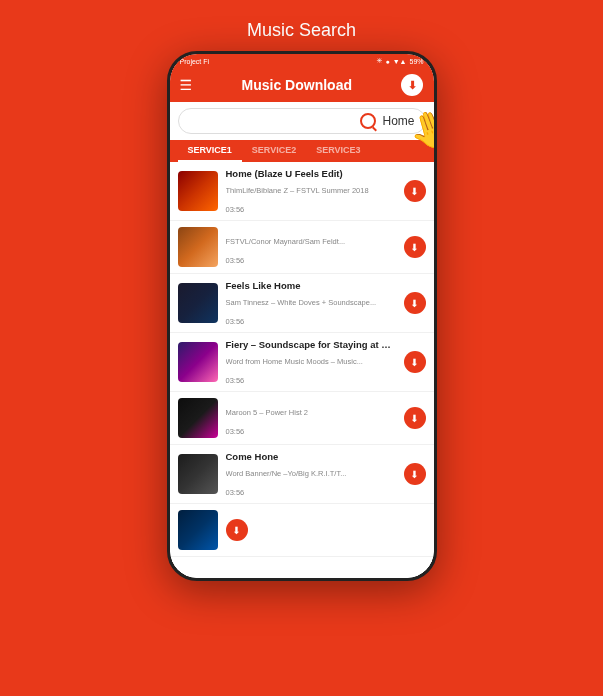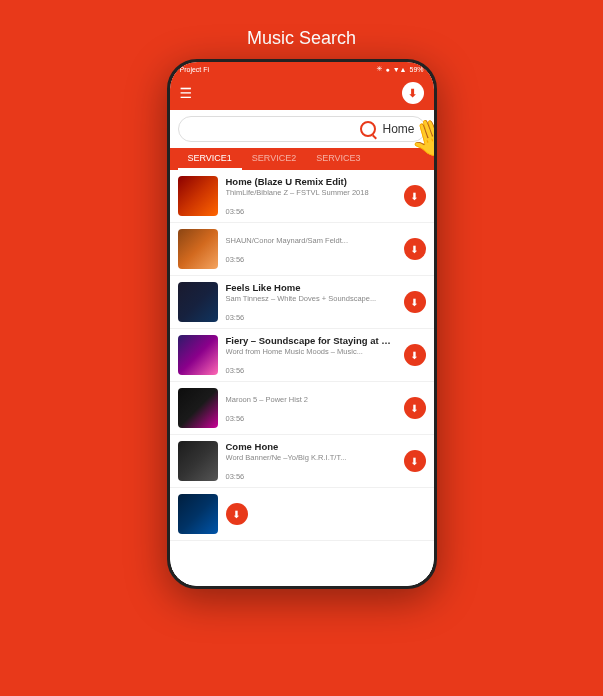--- a/index.html
+++ b/index.html
@@ -22,21 +22,21 @@
     .main-title {
       font-size: 36px;
       font-weight: 900;
       color: #fff;
       letter-spacing: 1px;
       line-height: 1.1;
     }
     .sub-title {
       font-size: 18px;
       color: #fff;
-      margin-top: 8px;
+      margin-top: 0;
       font-weight: 400;
     }
 
     .phone-wrapper {
       width: 270px;
       height: 530px;
       background: #000;
       border-radius: 30px;
       border: 3px solid #222;
       overflow: hidden;
@@ -142,21 +142,21 @@
 
     
     .tabs-bar {
       display: flex;
       background: #e8391a;
       padding: 0 8px;
     }
     .tab-item {
       padding: 5px 10px;
       font-size: 9px;
-      font-weight: normal;
+      font-weight: bold;
       cursor: pointer;
     }
     .tab-item.active {
       color: #fff;
       border-bottom: 2px solid #fff;
     }
     .tab-item.inactive {
       color: rgba(255,255,255,0.6);
     }
 
@@ -199,21 +199,21 @@
       white-space: nowrap;
       overflow: hidden;
       text-overflow: ellipsis;
     }
     .song-artist {
       font-size: 7.5px;
       color: #888;
       white-space: nowrap;
       overflow: hidden;
       text-overflow: ellipsis;
-      margin-top: 1px;
+      margin-top: 7px;
     }
     .song-duration {
       font-size: 7.5px;
       color: #888;
       margin-top: 10px;
     }
     .download-btn {
       width: 22px;
       height: 22px;
       background: #e8391a;
@@ -255,52 +255,53 @@
       <span class="status-icons">
         <span>✳</span>
         <span>●</span>
         <span>▼▲</span>
         <span>59%</span>
       </span>
     </div>
 
     <div class="top-nav">
       <span class="hamburger-icon">☰</span>
+      <span class="nav-title">Music Download</span>
       <div class="download-nav-icon">
         <span>⬇</span>
       </div>
     </div>
 
     <div class="search-bar">
       <div class="search-icon-circle"></div>
       <span class="search-text">Home</span>
     </div>
 
     <div class="tabs-bar">
       <div class="tab-item active">SERVICE1</div>
       <div class="tab-item inactive">SERVICE2</div>
       <div class="tab-item inactive">SERVICE3</div>
     </div>
 
     <div class="song-list" id="song-list">
         <div class="song-item">
       <div class="song-thumbnail thumb-1"></div>
       <div class="song-info">
-        <div class="song-title">Home  (Blaze U Remix Edit)</div>
+        <div class="song-title">Home  (Blaze U Feels Edit)</div>
         <div class="song-artist">ThimLife/Biblane Z – FSTVL Summer 2018</div>
         <div class="song-duration">03:56</div>
       </div>
       <div class="download-btn">
         <span>⬇</span>
       </div>
     </div>
         <div class="song-item">
       <div class="song-thumbnail thumb-2"></div>
       <div class="song-info">
-        <div class="song-artist">SHAUN/Conor Maynard/Sam Feldt...</div>
+        <div class="song-artist">FSTVL/Conor Maynard/Sam Feldt...</div>
         <div class="song-duration">03:56</div>
       </div>
       <div class="download-btn">
         <span>⬇</span>
       </div>
     </div>
         <div class="song-item">
       <div class="song-thumbnail thumb-3"></div>
       <div class="song-info">
         <div class="song-title">Feels Like Home</div>

